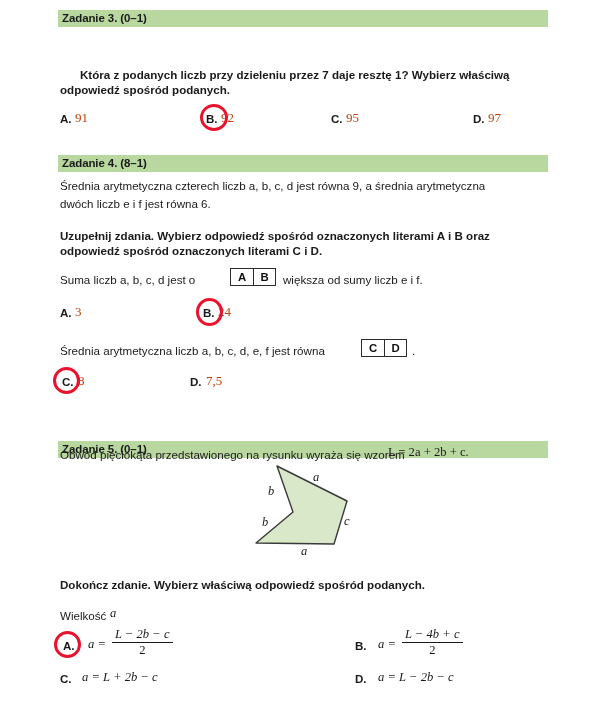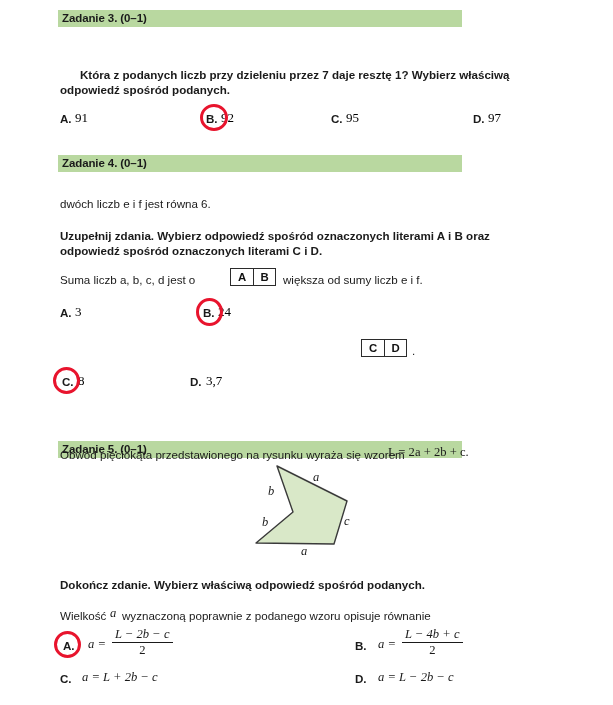--- a/index.html
+++ b/index.html
@@ -18,21 +18,21 @@
   .page {
     position: absolute;
     left: 0; top: 0;
     width: 613px;
     height: 705px;
   }
   
   .task-header {
     position: absolute;
     left: 58px;
-    width: 404px;
+    width: 490px;
     height: 17px;
     background: #b9d8a0;
     box-sizing: border-box;
   }
   .task-header .label {
     position: absolute;
     left: 4px;
     top: 2px;
     font-size: 11.5px;
     font-weight: bold;
@@ -63,21 +63,21 @@
     position: absolute;
     font-size: 11.6px;
     font-weight: bold;
     color: #1a1a1a;
     white-space: nowrap;
   }
   .optval {
     position: absolute;
     font-family: "Liberation Serif", serif;
     font-size: 13px;
-    color: #000000;
+    color: #c2410c;
     white-space: nowrap;
   }
   
   .redring {
     position: absolute;
     border: 3.2px solid #e8142d;
     border-radius: 50%;
     box-sizing: border-box;
     pointer-events: none;
   }
@@ -152,54 +152,56 @@
   <div class="optval" style="left:221px; top:110px;">92</div>
   <div class="redring" style="left:200px; top:104px; width:28px; height:27px;"></div>
 
   <div class="optlabel" style="left:331px; top:112px;">C.</div>
   <div class="optval" style="left:346px; top:110px;">95</div>
 
   <div class="optlabel" style="left:473px; top:112px;">D.</div>
   <div class="optval" style="left:488px; top:110px;">97</div>
 
   <div class="task-header" style="top:155px;">
-    <span class="label">Zadanie 4. (0–1)</span>
-  </div>
-
+    <span class="label">Zadanie 4. (8–1)</span>
+  </div>
+
+  <div class="txt" style="left:60px; top:178px;">Średnia arytmetyczna czterech liczb  a,  b,  c,  d  jest równa  9, a średnia arytmetyczna</div>
   <div class="txt" style="left:60px; top:196px;">dwóch liczb  e  i  f  jest równa  6.</div>
 
   <div class="txt bold" style="left:60px; top:228px;">Uzupełnij zdania. Wybierz odpowiedź spośród oznaczonych literami A i B oraz</div>
   <div class="txt bold" style="left:60px; top:243px;">odpowiedź spośród oznaczonych literami C i D.</div>
 
   <div class="txt" style="left:60px; top:272px;">Suma liczb  a,  b,  c,  d  jest o</div>
   <div class="ansbox" style="left:230px; top:268px;">
     <div class="cell">A</div>
     <div class="cell">B</div>
   </div>
   <div class="txt" style="left:283px; top:272px;">większa od sumy liczb  e  i  f.</div>
 
   <div class="optlabel" style="left:60px; top:306px;">A.</div>
   <div class="optval" style="left:75px; top:304px;">3</div>
 
   <div class="optlabel" style="left:203px; top:306px;">B.</div>
   <div class="optval" style="left:218px; top:304px;">24</div>
   <div class="redring" style="left:196px; top:298px; width:27px; height:28px;"></div>
 
+  <div class="txt" style="left:60px; top:343px;">Średnia arytmetyczna liczb  a,  b,  c,  d,  e,  f  jest równa</div>
   <div class="ansbox" style="left:361px; top:339px;">
     <div class="cell">C</div>
     <div class="cell">D</div>
   </div>
   <div class="txt" style="left:412px; top:343px;">.</div>
 
   <div class="optlabel" style="left:62px; top:375px;">C.</div>
   <div class="optval" style="left:78px; top:373px;">8</div>
   <div class="redring" style="left:53px; top:367px; width:27px; height:27px;"></div>
 
   <div class="optlabel" style="left:190px; top:375px;">D.</div>
-  <div class="optval" style="left:206px; top:373px;">3,7</div>
+  <div class="optval" style="left:206px; top:373px;">7,5</div>
 
   <div class="task-header" style="top:425px;margin-top:16px;">
     <span class="label">Zadanie 5. (0–1)</span>
   </div>
 
   <div class="txt" style="left:60px; top:447px;">Obwód pięciokąta przedstawionego na rysunku wyraża się wzorem</div>
   <div class="mathup" style="position:absolute; left:388px; top:445px;">L = 2a + 2b + c.</div>
 
   <svg class="figure" style="left:240px; top:455px;" width="130" height="105" viewBox="240 455 130 105">
     <polygon points="277,466 347,501 334,544 256,543 293,512" fill="#d9e8c8" stroke="#3a3a3a" stroke-width="1.4" stroke-linejoin="round"></polygon>
@@ -208,21 +210,20 @@
   <div class="figlabel" style="left:313px; top:470px;">a</div>
   <div class="figlabel" style="left:268px; top:484px;">b</div>
   <div class="figlabel" style="left:262px; top:515px;">b</div>
   <div class="figlabel" style="left:344px; top:514px;">c</div>
   <div class="figlabel" style="left:301px; top:544px;">a</div>
 
   <div class="txt bold" style="left:60px; top:577px;">Dokończ zdanie. Wybierz właściwą odpowiedź spośród podanych.</div>
 
   <div class="txt" style="left:60px; top:608px;">Wielkość</div>
   <div class="math" style="position:absolute; left:110px; top:606px;">a</div>
-  <div class="txt" style="left:122px; top:608px;">wyznaczoną poprawnie z podanego wzoru opisuje równanie</div>
 
   <div class="optlabel" style="left:63px; top:639px;">A.</div>
   <div class="math" style="position:absolute; left:88px; top:637px;">a =</div>
   <div class="frac" style="left:112px; top:628px;">
     <span class="num math">L − 2b − c</span>
     <span class="den mathup">2</span>
   </div>
   <div class="redring" style="left:54px; top:631px; width:27px; height:27px;"></div>
 
   <div class="optlabel" style="left:355px; top:639px;">B.</div>

